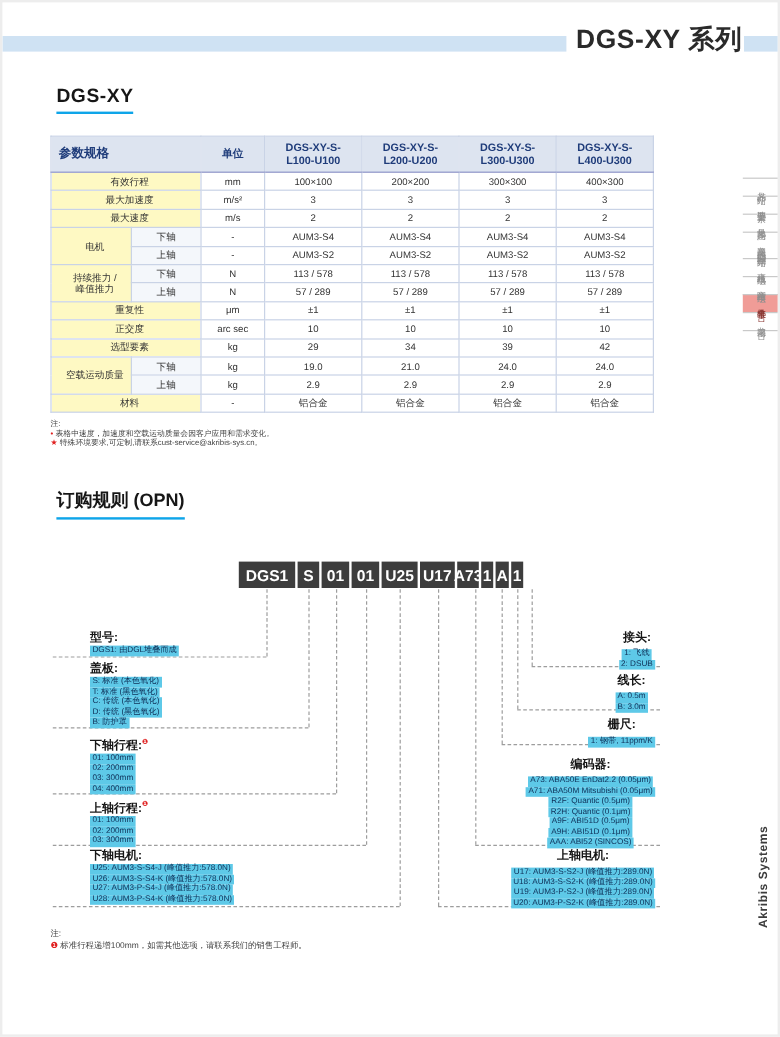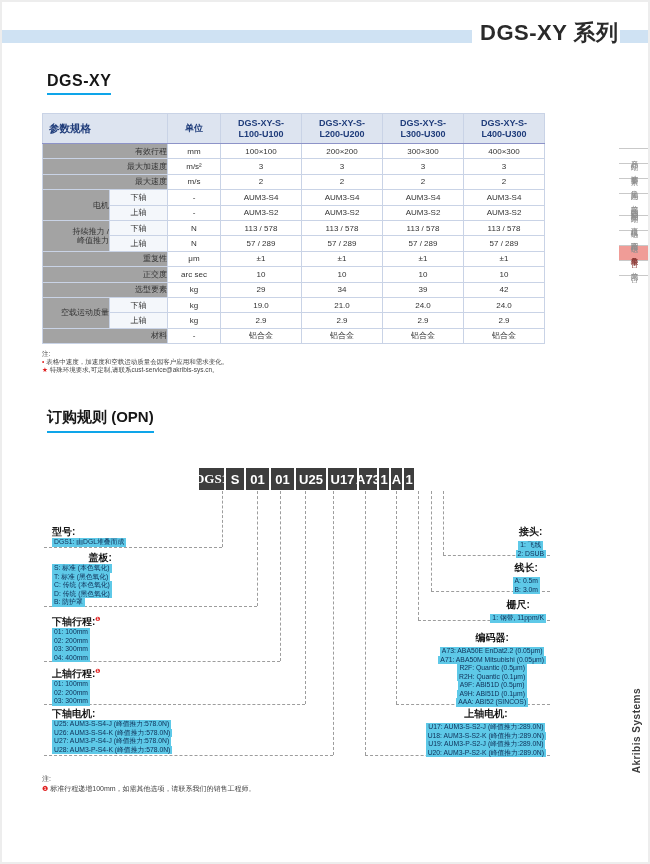--- a/index.html
+++ b/index.html
@@ -41,39 +41,39 @@
     height:30px; background:#dde4f0; color:#1f3c7a; font-size:9px;
     font-weight:700; text-align:center; white-space:pre-line; line-height:11px;
     border-bottom:1px solid #8d93c8;
   }
   #spec-table th.first { text-align:left; padding-left:6px; font-size:10.5px; }
   #spec-table td {
     height:15.4px; font-size:8px; text-align:center; color:#333;
     background:#ffffff; line-height:9px;
   }
   #spec-table td.lbl {
-    text-align:right; padding-left:6px; background:#a3a3a3; white-space:pre-line;
+    text-align:center; padding-left:6px; background:#fef9c3; white-space:pre-line;
   }
   #spec-table td.sub { background:#f4f7fb; }
   
   .notes { position:absolute; left:40px; font-size:6.5px; color:#444; line-height:8px; }
   #table-notes { top:348px; }
   #opn-note { top:772px; font-size:7px; line-height:9.5px; }
   .note-marker { color:#e02020; margin-right:2px; }
   
   #code-row { position:absolute; left:197px; top:466px; display:flex; gap:2px; }
   .seg {
     background:#3d3d3d; color:#ffffff; font-weight:700; font-size:13px;
     height:22px; display:flex; align-items:center; justify-content:center;
   }
   
   .vline { position:absolute; width:0; border-left:1px dashed #9d9d9d; }
   .hline { position:absolute; height:0; border-top:1px dashed #9d9d9d; }
   
-  .group { position:absolute; z-index:2; }
+  .group { position:absolute; z-index:2;margin-left:23px; }
   .group .glabel { font-size:10px; font-weight:600; color:#161616; line-height:13px; white-space:nowrap; }
   .group .gsup { font-size:6px; color:#e02020; vertical-align:super; }
   .group .opt {
     display:table; background:#5ec9e8; color:#0e2f57;
     font-size:6.8px; line-height:8.5px; padding:0 2px; white-space:nowrap;
   }
   .group.right { text-align:center; }
   .group.right .opt { display:inline-block; }
   .group.right .optline { line-height:8.5px; height:8.5px; }
   
@@ -239,42 +239,42 @@
     </tbody>
 </table>
 
 <div id="table-notes" class="notes">
   <div>注:</div>
 <div><span class="note-marker">•</span><span>表格中速度，加速度和空载运动质量会因客户应用和需求变化。</span></div>
     <div><span class="note-marker">★</span><span>特殊环境要求,可定制,请联系cust-service@akribis-sys.cn。</span></div>
   </div>
 
 <div id="code-row">
-    <div class="seg" style="width: 25px; font-family: Liberation Serif, serif;">DGS1</div>
+    <div class="seg" style="width: 47px;">DGS1</div>
     <div class="seg" style="width: 18px;">S</div>
     <div class="seg" style="width: 23px;">01</div>
     <div class="seg" style="width: 23px;">01</div>
     <div class="seg" style="width: 30px;">U25</div>
     <div class="seg" style="width: 29px;">U17</div>
     <div class="seg" style="width: 18px;">A73</div>
     <div class="seg" style="width: 10px;">1</div>
     <div class="seg" style="width: 11px;">A</div>
     <div class="seg" style="width: 10px;">1</div>
   </div>
 
 <div id="diagram-layer">
     <div class="vline" style="left: 220px; top: 489px; height: 56px;"></div>
     <div class="hline" style="top: 545px; left: 42px; width: 178px;"></div>
     <div class="group left" style="top: 523px; left: 50px;">
       <div class="glabel">型号:</div>
       <div class="opt">DGS1: 由DGL堆叠而成</div>
     </div>
     <div class="vline" style="left: 255px; top: 489px; height: 115px;"></div>
     <div class="hline" style="top: 604px; left: 42px; width: 213px;"></div>
-    <div class="group left" style="top: 549px; left: 50px; text-align: right;">
+    <div class="group left" style="top: 549px; left: 50px;">
       <div class="glabel">盖板:</div>
       <div class="opt">S: 标准 (本色氧化)</div>
       <div class="opt">T: 标准 (黑色氧化)</div>
       <div class="opt">C: 传统 (本色氧化)</div>
       <div class="opt">D: 传统 (黑色氧化)</div>
       <div class="opt">B: 防护罩</div>
     </div>
     <div class="vline" style="left: 278px; top: 489px; height: 170px;"></div>
     <div class="hline" style="top: 659px; left: 42px; width: 236px;"></div>
     <div class="group left" style="top: 611px; left: 50px;">

